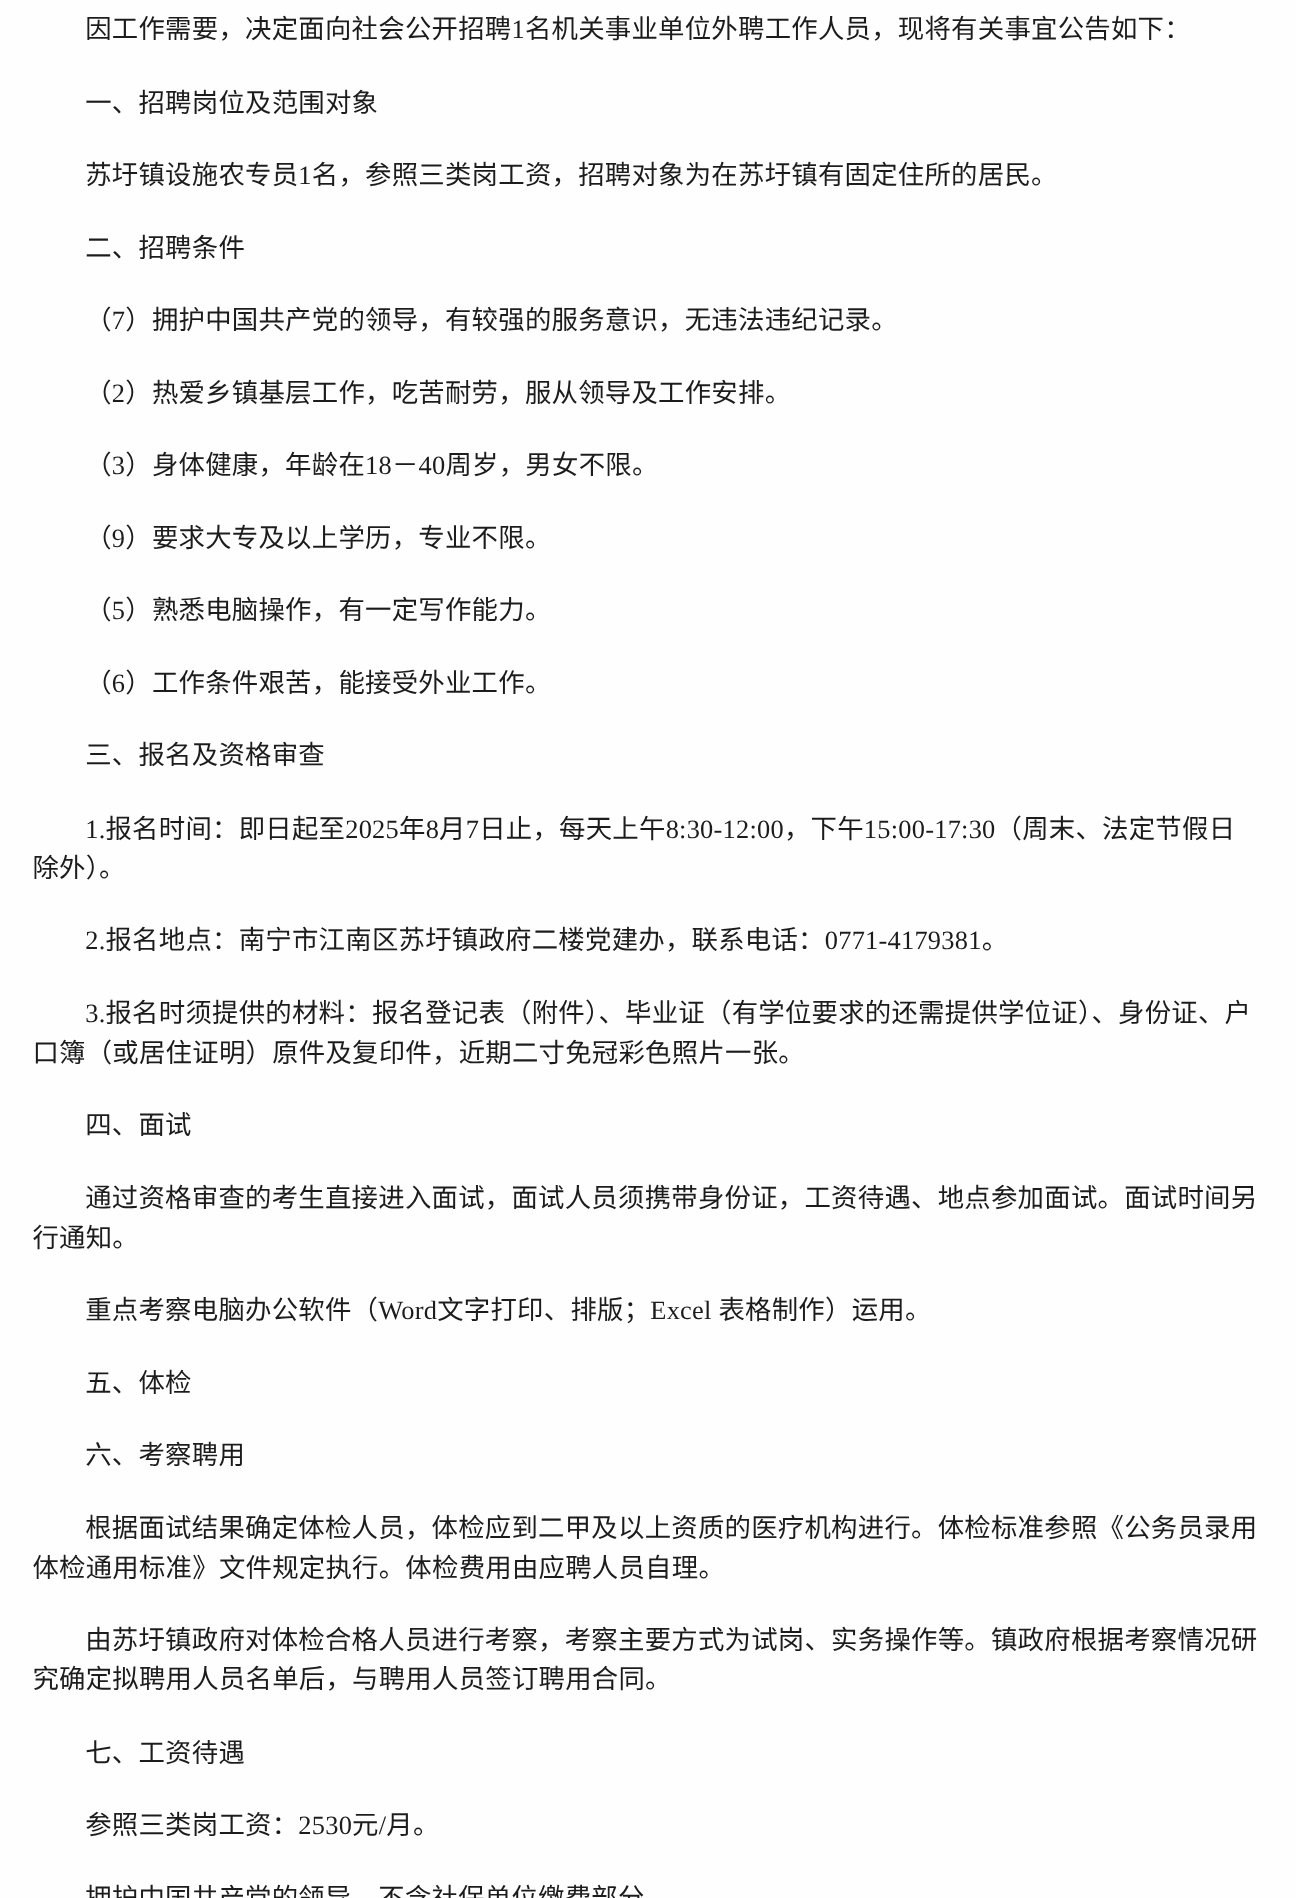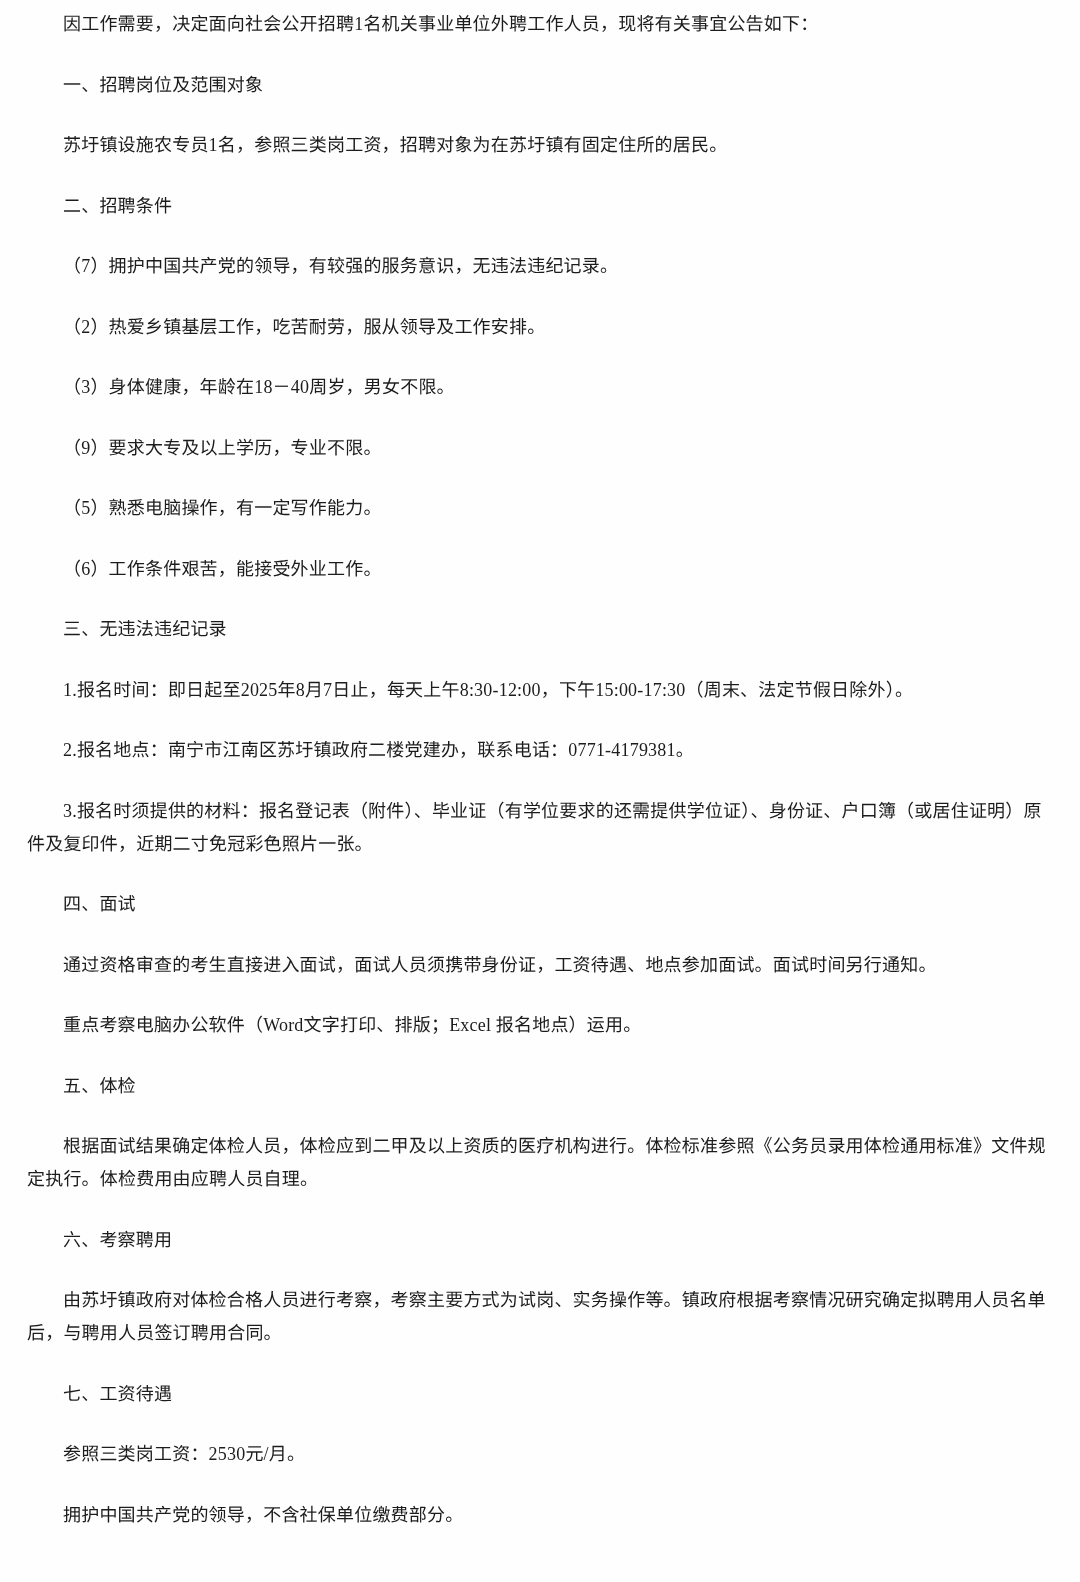--- a/index.html
+++ b/index.html
@@ -19,21 +19,21 @@
     font-family: "Liberation Serif", "DejaVu Serif", serif;
     overflow: hidden;
     box-sizing: border-box;
   }
   .content {
     box-sizing: border-box;
     padding: 8px 30px 0 27px;
   }
   .para {
     margin: 0 0 27.5px 0;
-    font-size: 18px;
+    font-size: 22px;
     line-height: 33px;
     letter-spacing: 0.2px;
     text-indent: 2em;
     text-align: left;
     word-break: break-all;
   }
 </style>
 </head>
 <body>
 
@@ -42,28 +42,28 @@
       <p class="para">因工作需要，决定面向社会公开招聘1名机关事业单位外聘工作人员，现将有关事宜公告如下：</p>
       <p class="para">一、招聘岗位及范围对象</p>
       <p class="para">苏圩镇设施农专员1名，参照三类岗工资，招聘对象为在苏圩镇有固定住所的居民。</p>
       <p class="para">二、招聘条件</p>
       <p class="para">（7）拥护中国共产党的领导，有较强的服务意识，无违法违纪记录。</p>
       <p class="para">（2）热爱乡镇基层工作，吃苦耐劳，服从领导及工作安排。</p>
       <p class="para">（3）身体健康，年龄在18－40周岁，男女不限。</p>
       <p class="para">（9）要求大专及以上学历，专业不限。</p>
       <p class="para">（5）熟悉电脑操作，有一定写作能力。</p>
       <p class="para">（6）工作条件艰苦，能接受外业工作。</p>
-      <p class="para">三、无违法违纪记录</p>
+      <p class="para">三、报名及资格审查</p>
       <p class="para">1.报名时间：即日起至2025年8月7日止，每天上午8:30-12:00，下午15:00-17:30（周末、法定节假日除外）。</p>
       <p class="para">2.报名地点：南宁市江南区苏圩镇政府二楼党建办，联系电话：0771-4179381。</p>
       <p class="para">3.报名时须提供的材料：报名登记表（附件）、毕业证（有学位要求的还需提供学位证）、身份证、户口簿（或居住证明）原件及复印件，近期二寸免冠彩色照片一张。</p>
       <p class="para">四、面试</p>
       <p class="para">通过资格审查的考生直接进入面试，面试人员须携带身份证，工资待遇、地点参加面试。面试时间另行通知。</p>
-      <p class="para">重点考察电脑办公软件（Word文字打印、排版；Excel 报名地点）运用。</p>
+      <p class="para">重点考察电脑办公软件（Word文字打印、排版；Excel 表格制作）运用。</p>
       <p class="para">五、体检</p>
+      <p class="para">六、考察聘用</p>
       <p class="para">根据面试结果确定体检人员，体检应到二甲及以上资质的医疗机构进行。体检标准参照《公务员录用体检通用标准》文件规定执行。体检费用由应聘人员自理。</p>
-      <p class="para">六、考察聘用</p>
       <p class="para">由苏圩镇政府对体检合格人员进行考察，考察主要方式为试岗、实务操作等。镇政府根据考察情况研究确定拟聘用人员名单后，与聘用人员签订聘用合同。</p>
       <p class="para">七、工资待遇</p>
       <p class="para">参照三类岗工资：2530元/月。</p>
       <p class="para">拥护中国共产党的领导，不含社保单位缴费部分。</p>
     </div>
 </div>
 
 </body></html>

